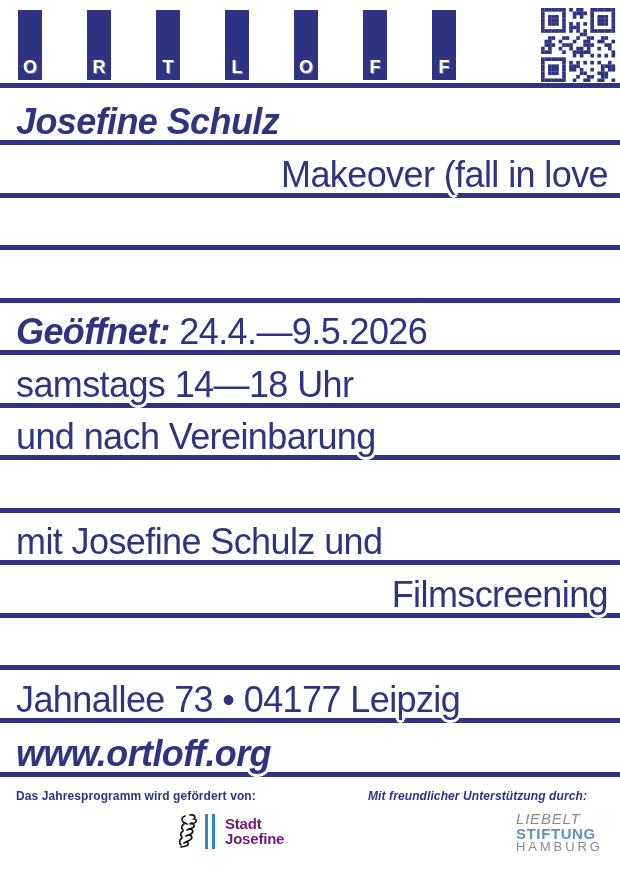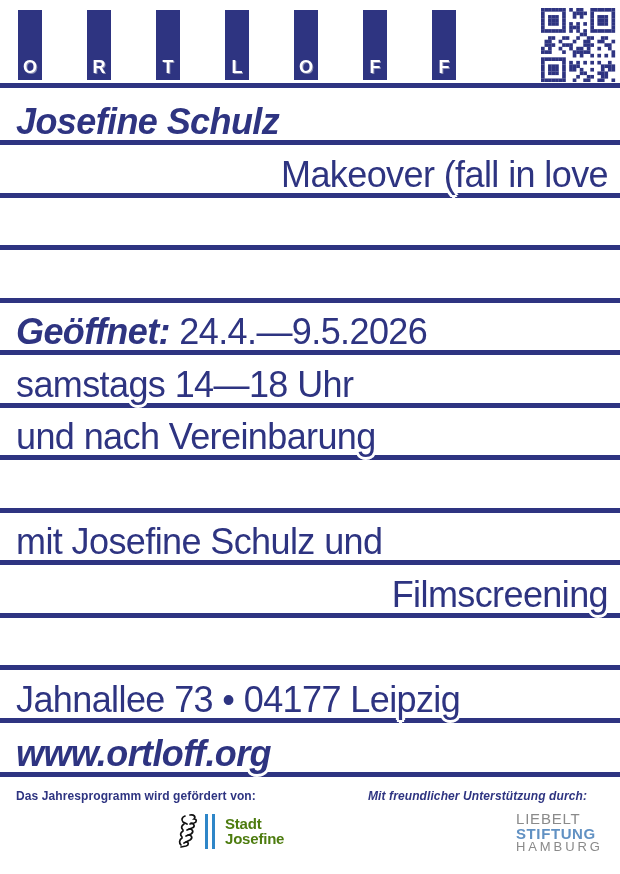--- a/index.html
+++ b/index.html
@@ -43,23 +43,23 @@
   .note{
     position:absolute;top:789px;font-size:12px;font-weight:700;
     color:var(--navy);letter-spacing:0.1px;
   }
   .note.left{left:16px;}
   .note.right{left:368px;font-style:italic;}
   .stadt{position:absolute;left:176px;top:813px;display:flex;align-items:center;}
   .stadt .lion{width:25px;height:36px;margin-right:4px;}
   .stadt .bars{display:flex;margin-right:6px;}
   .stadt .bars i{display:block;width:3px;height:35px;background:var(--leipzig-blue);margin-right:4px;}
-  .stadt .txt{font-size:15px;font-weight:700;line-height:15.5px;color:#4d7c0f;letter-spacing:-0.2px;}
+  .stadt .txt{font-size:15px;font-weight:700;line-height:15.5px;color:#701a75;letter-spacing:-0.2px;}
   .liebelt{position:absolute;left:516px;top:811px;}
-  .liebelt .l1{font-size:15px;line-height:16px;color:var(--logo-gray);letter-spacing:0.8px;}
+  .liebelt .l1{font-size:15px;line-height:16px;color:var(--logo-gray);letter-spacing:0.8px;font-style:italic;}
   .liebelt .l2{font-size:15px;line-height:14px;font-weight:700;color:var(--liebelt-blue);letter-spacing:0.6px;}
   .liebelt .l3{font-size:13px;line-height:11px;color:var(--logo-gray);letter-spacing:2.9px;}
 </style>
 </head>
 <body>
 
 <div id="poster">
 
   <div class="lbox" style="left:18px">O</div>
   <div class="lbox" style="left:87px">R</div>

